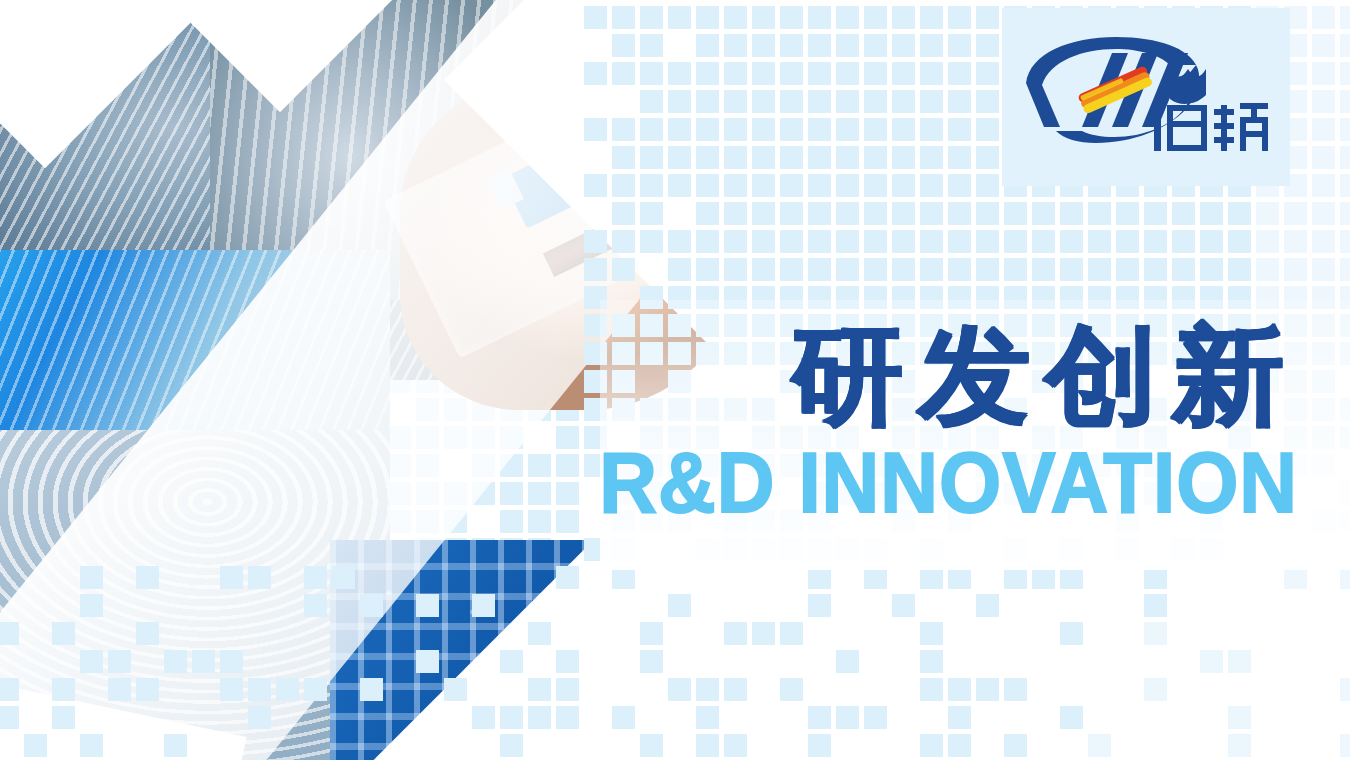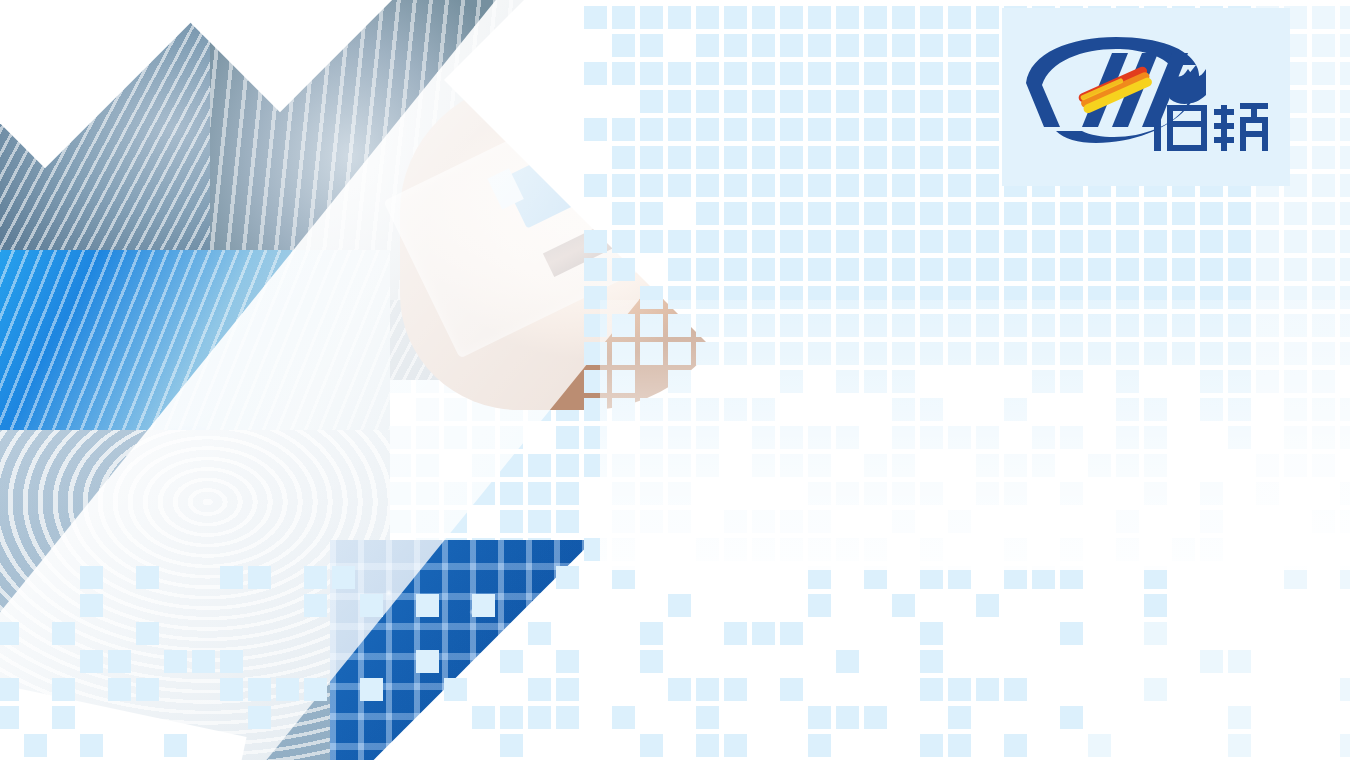--- a/index.html
+++ b/index.html
@@ -1286,14 +1286,18 @@
         <rect x="231" y="72" width="6" height="14"></rect>
         <rect x="220" y="86" width="28" height="6"></rect>
         <rect x="220" y="86" width="6" height="34"></rect>
         <rect x="242" y="86" width="6" height="34"></rect>
         <rect x="220" y="100" width="28" height="6"></rect>
       </g>
     </svg>
   </div>
 
   <div class="headline-veil"></div>
+  <div class="headline-wrap">
+    <span class="headline-cn">研发创新</span>
+    <span class="headline-en">R&amp;D INNOVATION</span>
+  </div>
 
 </div>
 
 </body></html>

